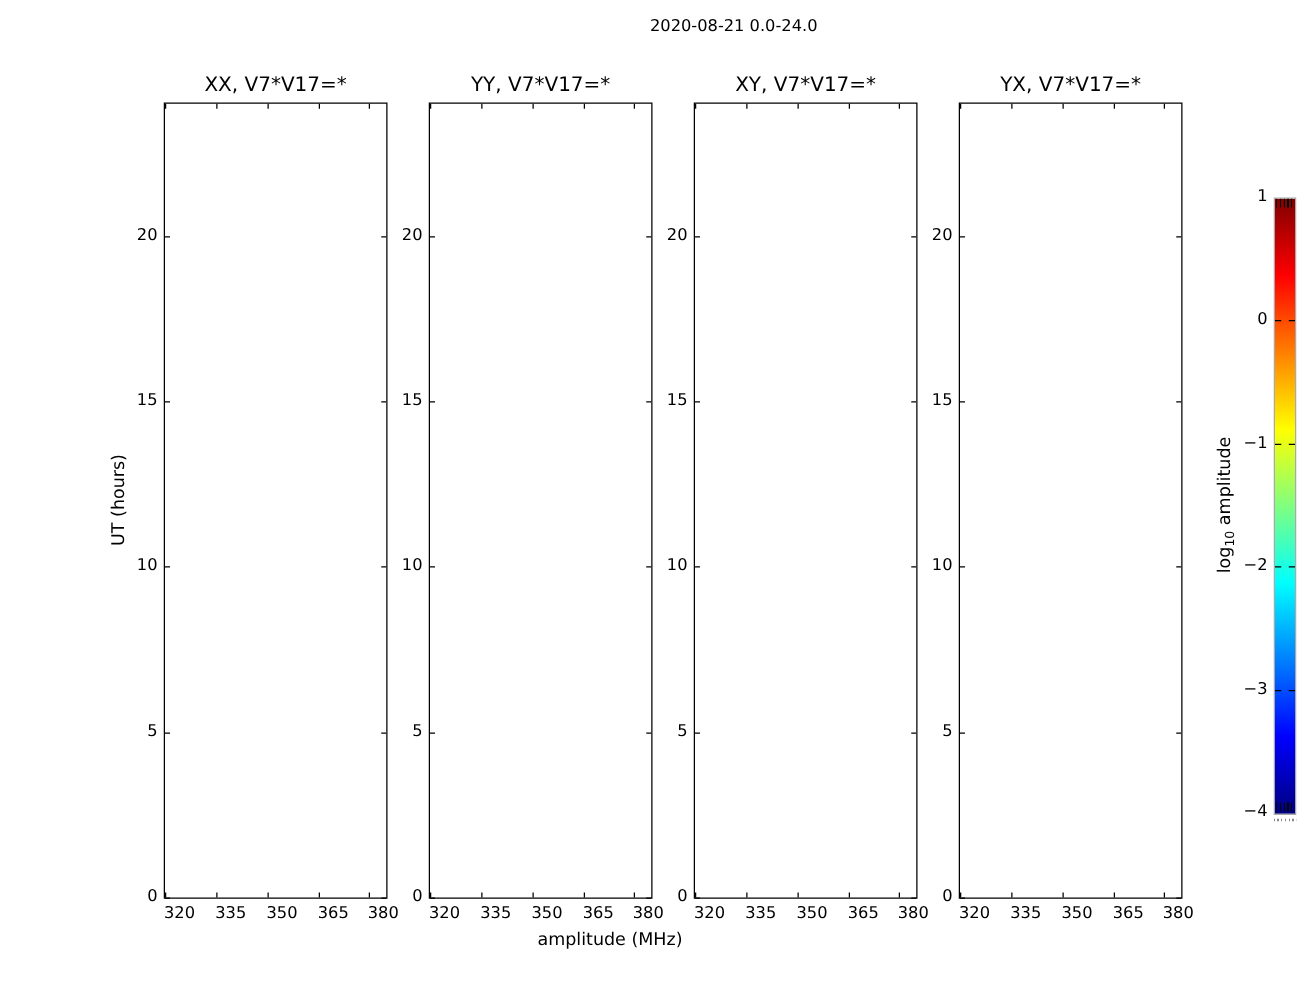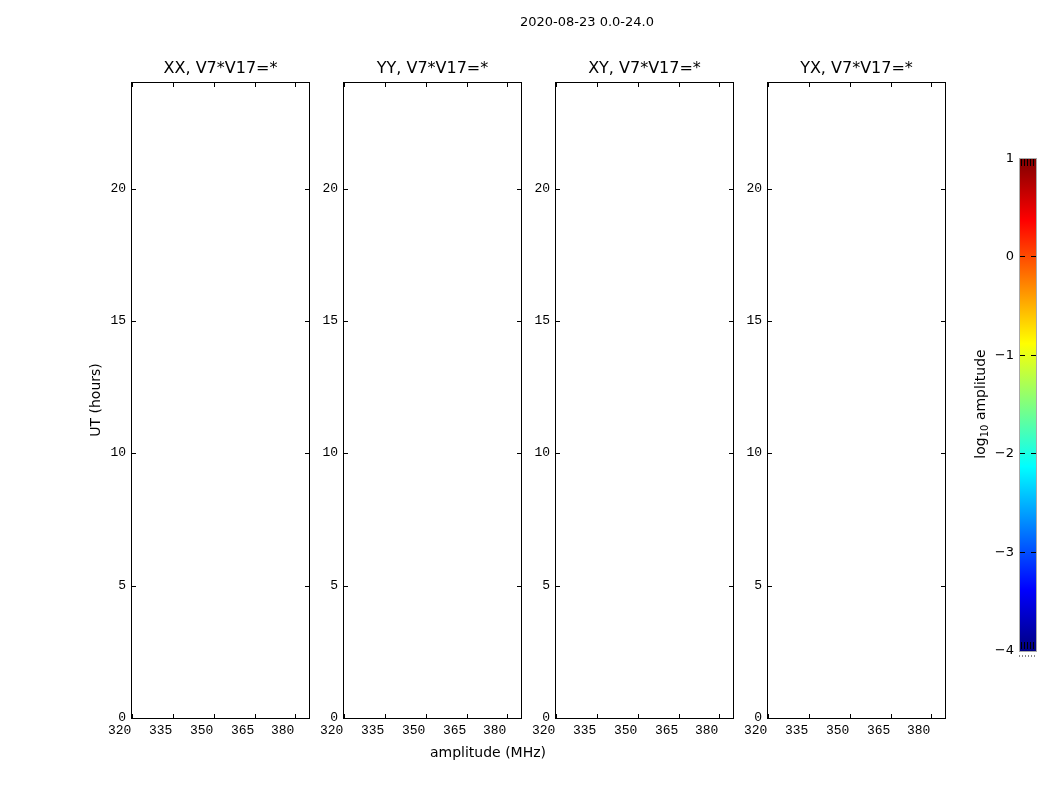--- a/index.html
+++ b/index.html
@@ -55,43 +55,42 @@
     position: absolute;
     font-size: 16px;
     text-align: center;
     white-space: nowrap;
   }
   .tick { position: absolute; background: #000000; }
   .tick-label {
     position: absolute;
     font-size: 13px;
     line-height: 16px;
-    font-family: Liberation Mono, monospace;
-  }
-  .tick-label.xt { text-align: left; }
+  }
+  .tick-label.xt { text-align: right; }
   .tick-label.yt { text-align: right; }
   .cb-bar {
     position: absolute;
     box-sizing: content-box;
     border: 1px solid #a9a9a9;
   }
   .cb-minor { position: absolute; }
   .cb-tick { position: absolute; background: #000000; }
   .cb-tick-label {
     position: absolute;
     font-size: 13px;
     line-height: 16px;
     text-align: right;
   }
 </style>
 </head>
 <body>
 
 <div class="figure">
-  <div class="suptitle">2020-08-23 0.0-24.0</div>
+  <div class="suptitle">2020-08-21 0.0-24.0</div>
   <div class="xlabel">amplitude (MHz)</div>
   <div class="ylabel">UT (hours)</div>
   <div class="cb-label"><span>log</span><sub>10</sub><span> amplitude</span></div>
   <div id="dynamic">
       <div class="panel" style="left: 131px; top: 82px; width: 179px; height: 637px;"></div>
       <div class="panel-title" style="left: 111px; top: 58px; width: 219px;">XX, V7*V17=*</div>
       <div class="tick" style="left: 132px; top: 714px; width: 1px; height: 4px;"></div>
       <div class="tick" style="left: 132px; top: 83px; width: 1px; height: 4px;"></div>
       <div class="tick-label xt" style="left: 108px; top: 723px; width: 48px;">320</div>
       <div class="tick" style="left: 173px; top: 714px; width: 1px; height: 4px;"></div>

